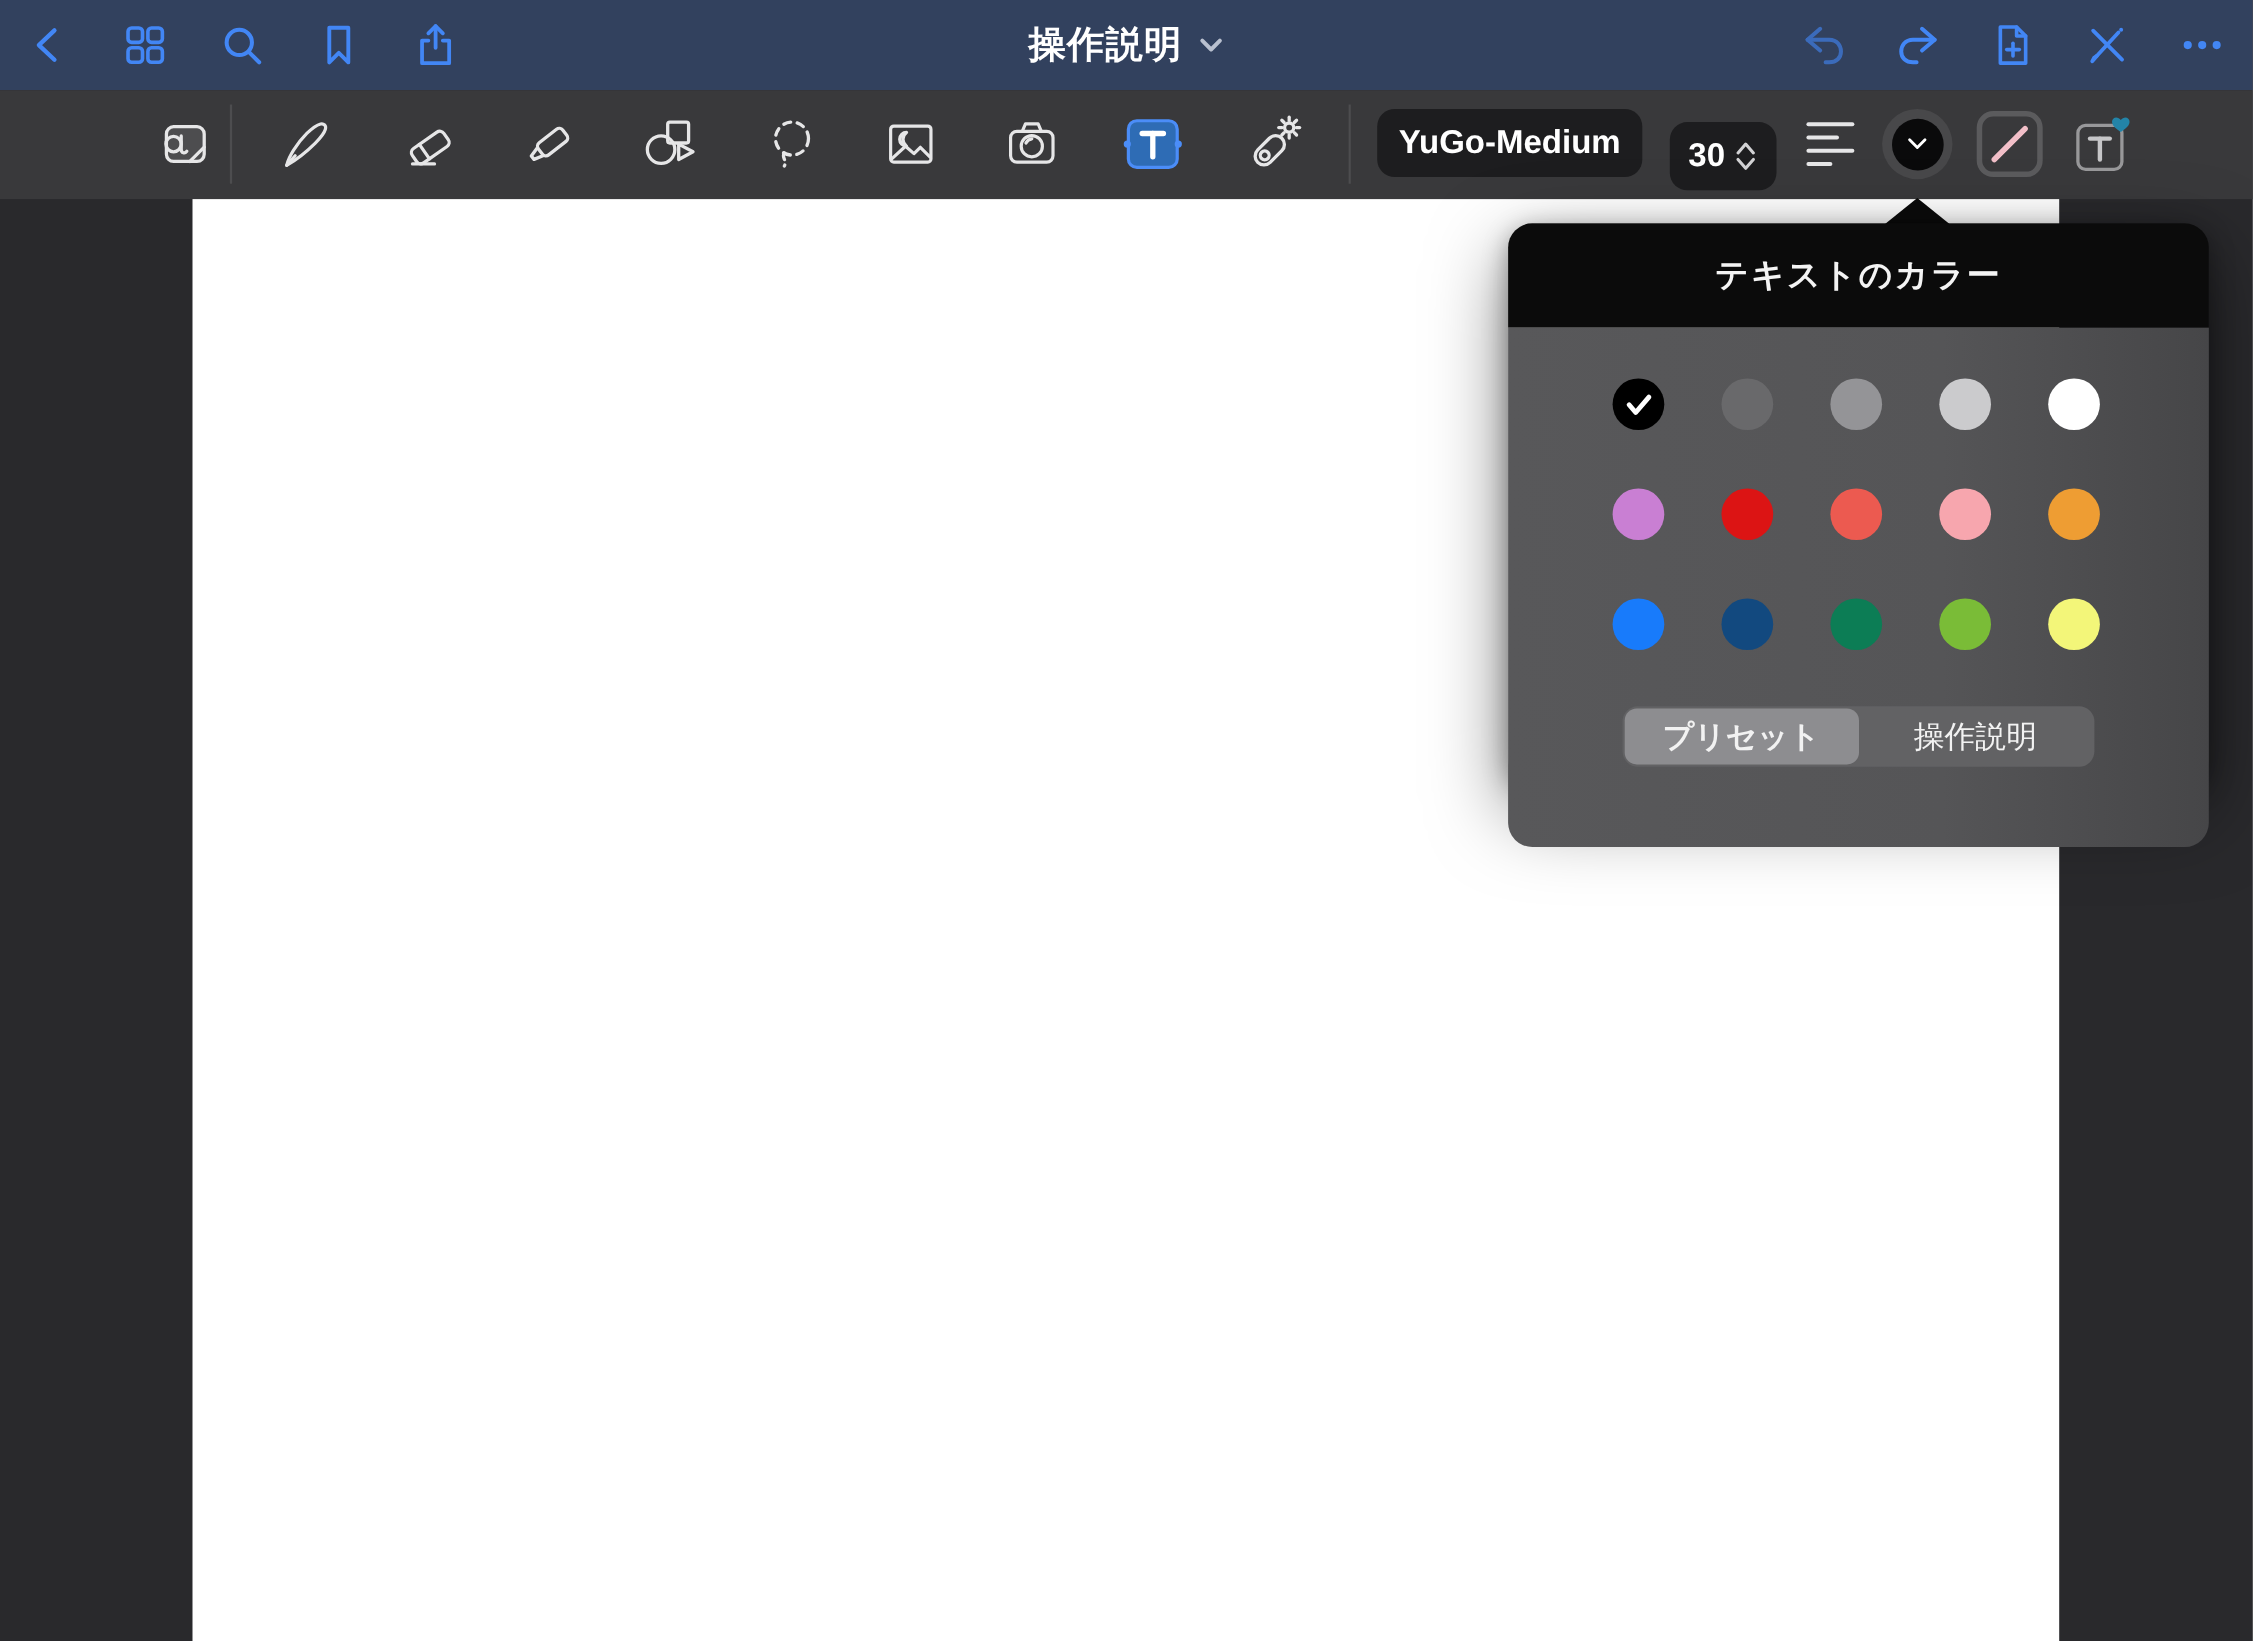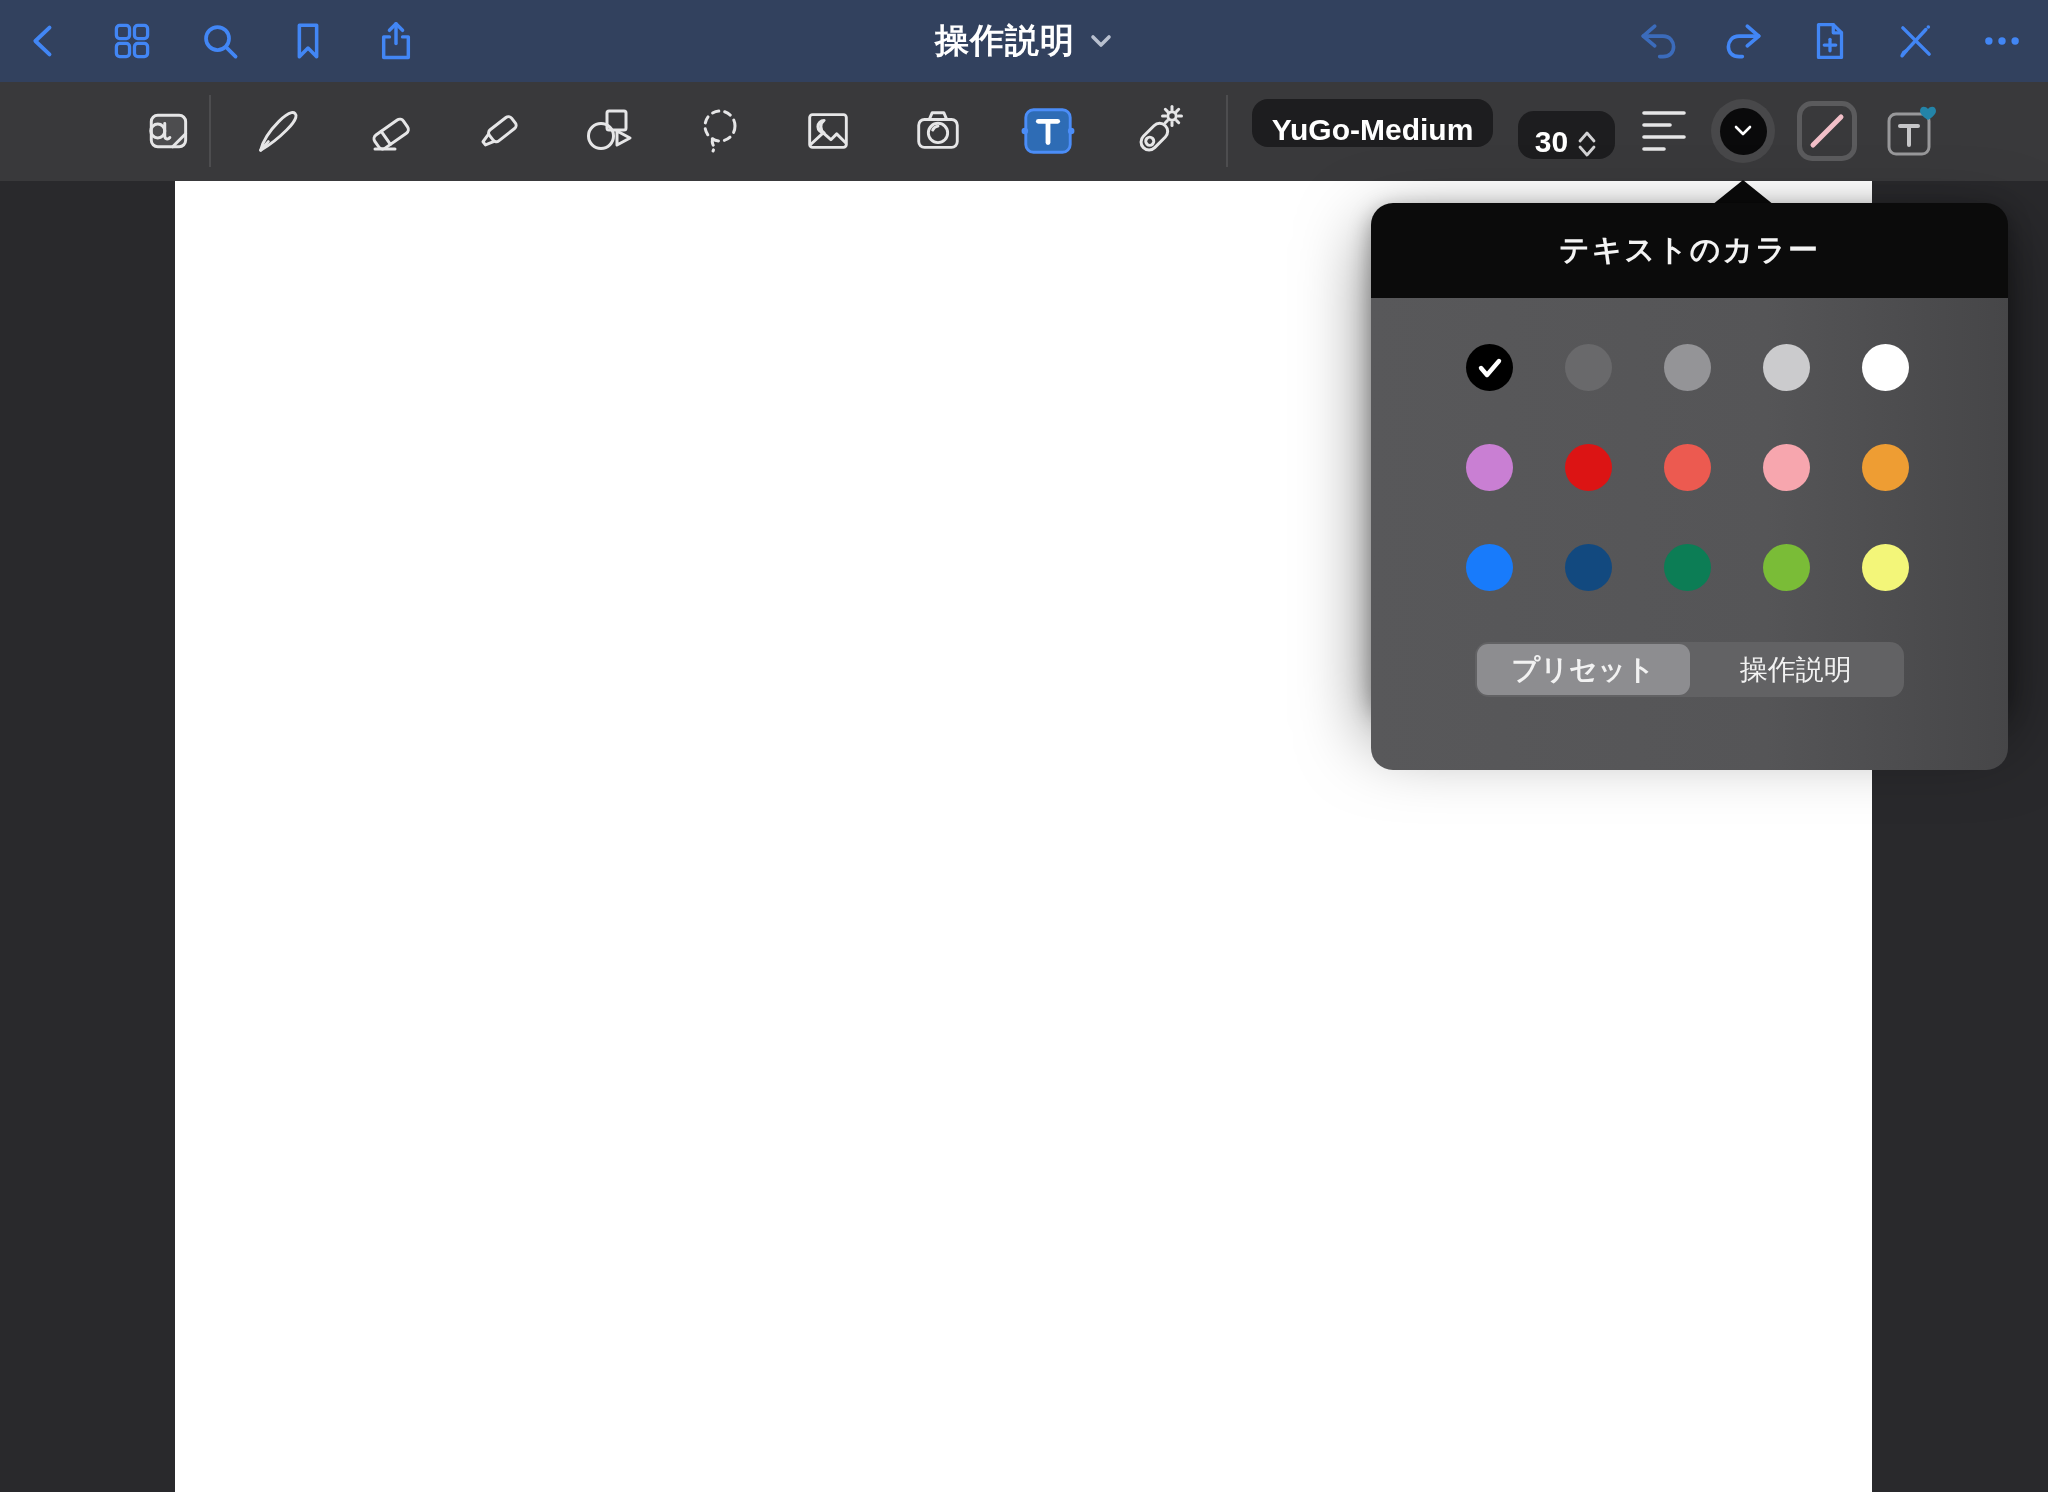--- a/index.html
+++ b/index.html
@@ -15,21 +15,21 @@
   .nav-left{position:absolute;left:16px;top:0;height:82px;gap:32px;display:flex;align-items:center;}
   .nav-right{position:absolute;right:18px;top:0;height:82px;gap:30px;display:flex;align-items:center;}
   .nav-btn{width:56px;height:56px;display:flex;align-items:center;justify-content:center;cursor:pointer;}
   .nav-title{position:absolute;left:50%;top:0;transform:translateX(-50%);height:82px;display:flex;align-items:center;gap:14px;cursor:pointer;}
   .nav-title span{color:#fff;font-size:34px;font-weight:700;letter-spacing:1px;}
   .dim{opacity:.62;}
   
   .toolbar{position:absolute;left:0;top:82px;width:2048px;height:99px;background:#39393b;}
   .tool{position:absolute;top:21px;width:56px;height:56px;display:flex;align-items:center;justify-content:center;cursor:pointer;}
   .tdivider{position:absolute;top:13px;width:2px;height:72px;background:#4d4d4f;}
-  .pill{position:absolute;top:17px;height:48px;background:#1d1d1f;border-radius:16px;display:flex;align-items:flex-end;justify-content:center;color:#fff;font-weight:700;font-size:30px;cursor:pointer;}
+  .pill{position:absolute;top:17px;height:62px;background:#1d1d1f;border-radius:16px;display:flex;align-items:center;justify-content:center;color:#fff;font-weight:700;font-size:30px;cursor:pointer;}
   .font-pill{left:1252px;width:241px;}
   .size-pill{left:1518px;width:97px;gap:8px;margin-top:12px;}
   .color-btn{position:absolute;left:1711px;top:17px;width:64px;height:64px;border-radius:50%;background:#48484a;display:flex;align-items:center;justify-content:center;cursor:pointer;}
   .color-btn .inner{width:47px;height:47px;border-radius:50%;background:#0a0a0b;display:flex;align-items:center;justify-content:center;}
   .slash-btn{position:absolute;left:1797px;top:19px;width:60px;height:60px;border-radius:15px;border:5px solid #5b5b5d;box-sizing:border-box;display:flex;align-items:center;justify-content:center;cursor:pointer;}
   .theart-btn{position:absolute;left:1880px;top:19px;width:62px;height:62px;display:flex;align-items:center;justify-content:center;cursor:pointer;}
   
   .canvas-page{position:absolute;left:175px;top:181px;width:1697px;height:1311px;background:#ffffff;}
   
   .pop-arrow{position:absolute;left:1712px;top:180px;width:0;height:0;border-left:31px solid transparent;border-right:31px solid transparent;border-bottom:25px solid #0b0b0b;z-index:5;}

